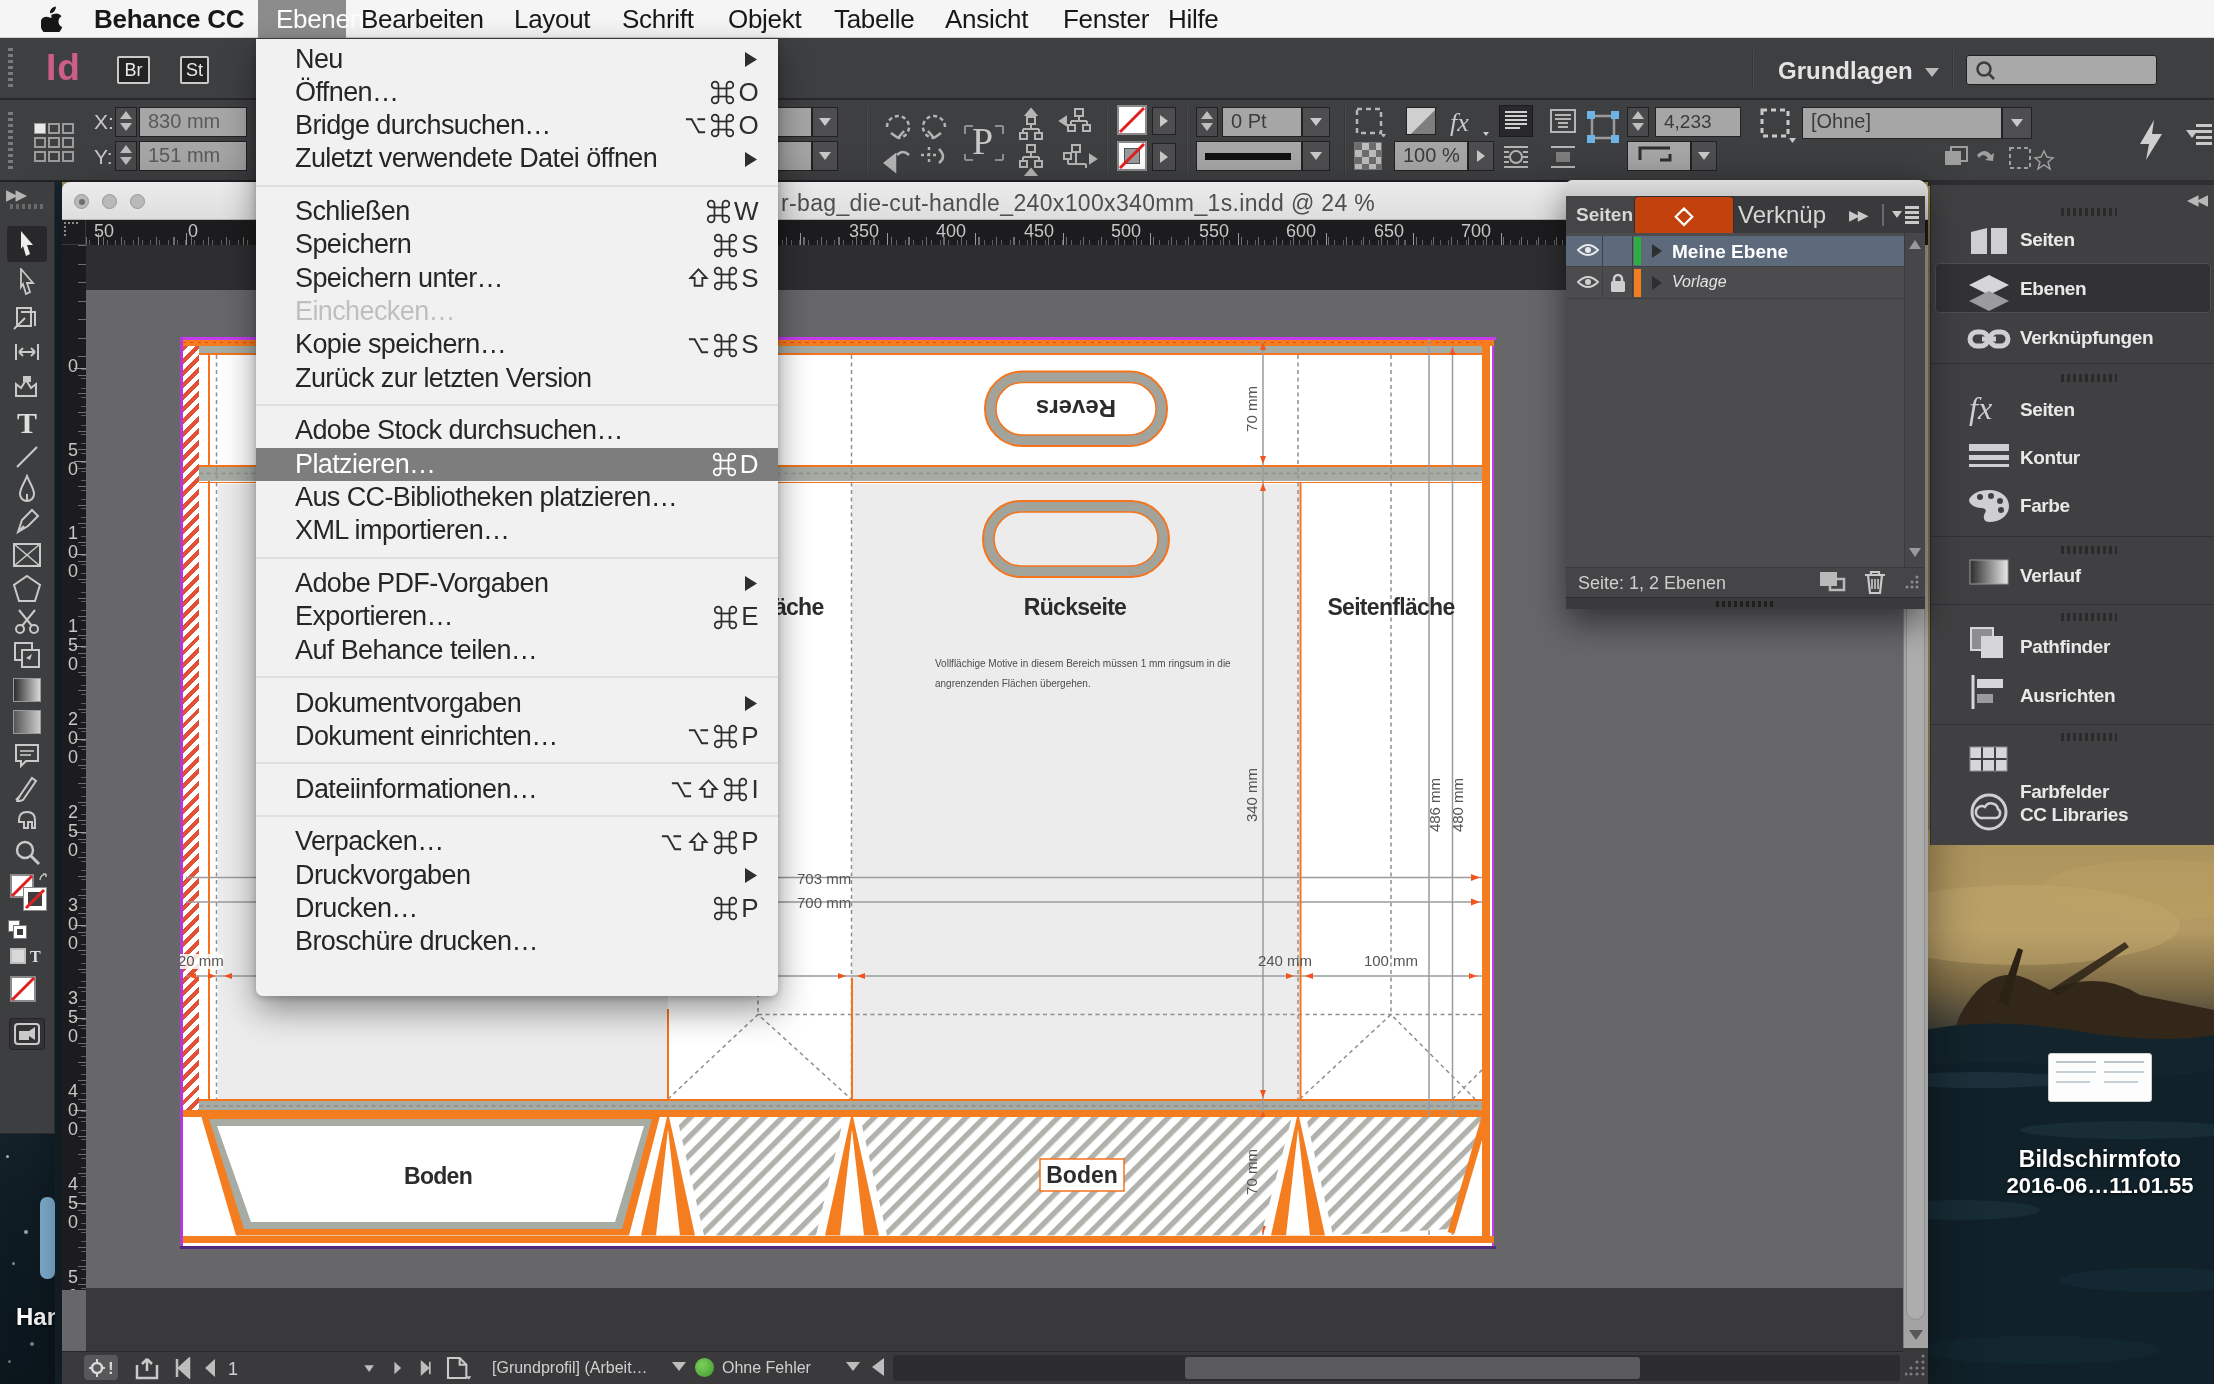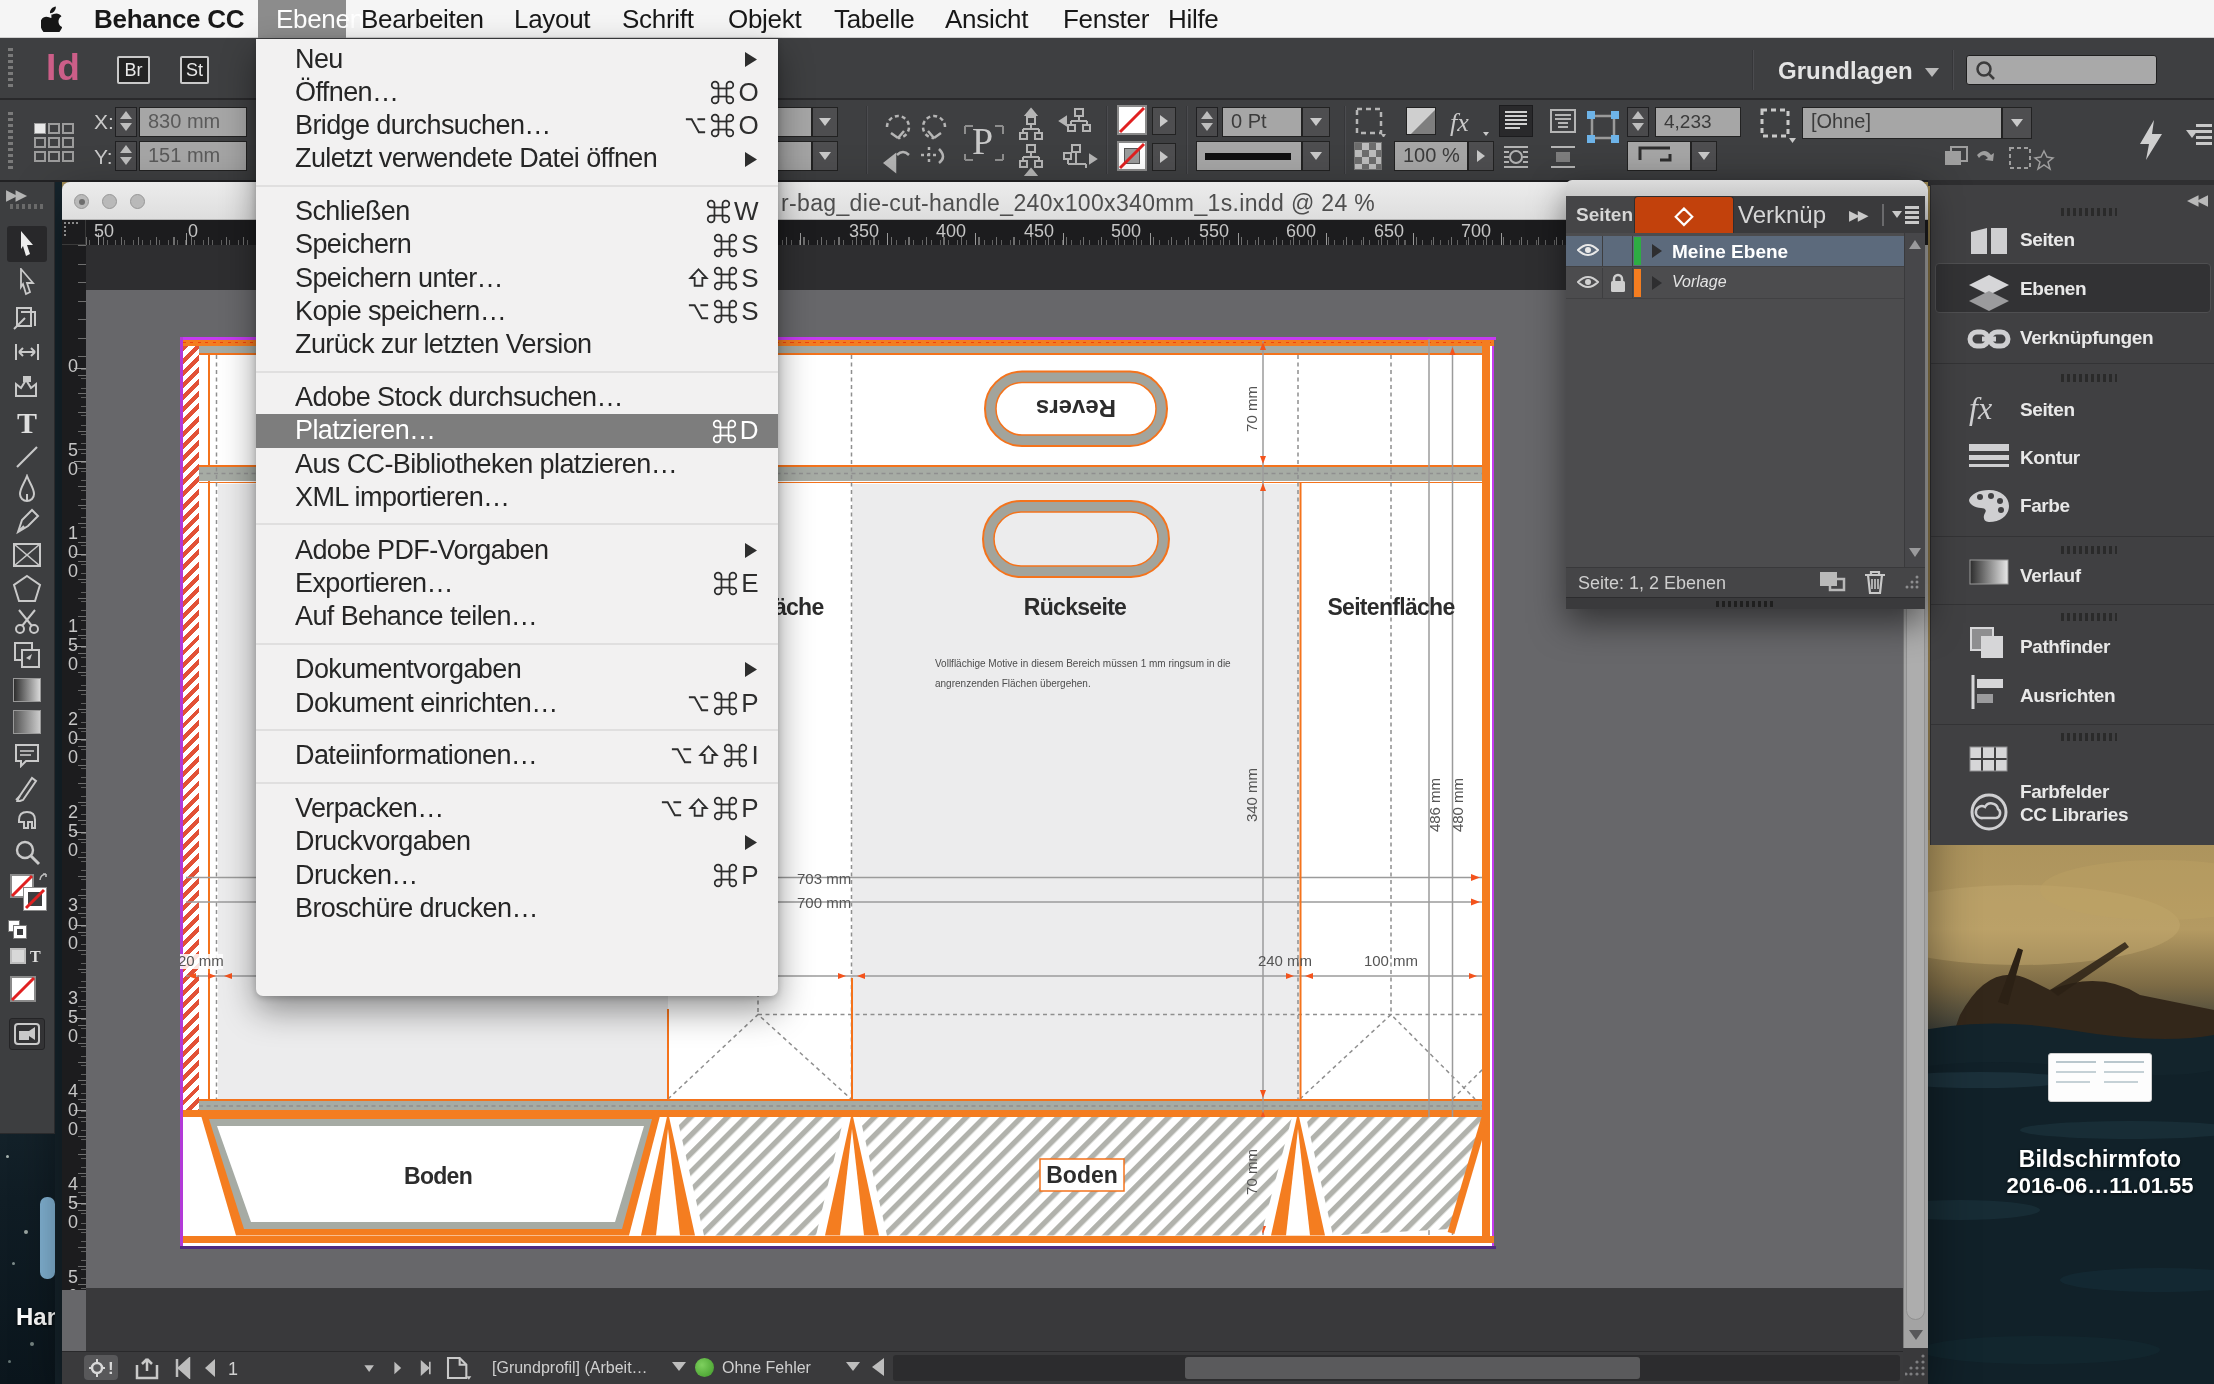--- a/index.html
+++ b/index.html
@@ -900,20 +900,21 @@
  <div class="mi">Speichern unter…<span class="sc">
         <svg class="g-shift" width="25" height="25" viewBox="0 0 26 26">
           <path d="M13 3.5 L21.5 12.5 h-4.5 v8 h-8 v-8 H4.5 Z" fill="none" stroke="#2e2e2e" stroke-width="1.9"></path>
         </svg>
         <svg class="g-cmd" width="25" height="25" viewBox="0 0 26 26">
           <path d="M8.8 8.8 V5.3 a3.5 3.5 0 1 0 -3.5 3.5 Z M8.8 17.2 H5.3 a3.5 3.5 0 1 0 3.5 3.5 Z M17.2 8.8 h3.5 a3.5 3.5 0 1 0 -3.5 -3.5 Z M17.2 17.2 v3.5 a3.5 3.5 0 1 0 3.5 -3.5 Z" fill="none" stroke="#2e2e2e" stroke-width="1.8"></path>
           <rect x="8.8" y="8.8" width="8.4" height="8.4" fill="none" stroke="#2e2e2e" stroke-width="1.8"></rect>
         </svg>
         <span class="k" style="font-size: 26px; margin-left: 1px;">S</span>
       </span></div>
+ <div class="mi dis">Einchecken…</div>
  <div class="mi">Kopie speichern…<span class="sc">
         <svg class="g-opt" width="25" height="25" viewBox="0 0 26 26">
           <path d="M3 6.5 h6 L16.5 20 H23 M15 6.5 h8" fill="none" stroke="#2e2e2e" stroke-width="2"></path>
         </svg>
         <svg class="g-cmd" width="25" height="25" viewBox="0 0 26 26">
           <path d="M8.8 8.8 V5.3 a3.5 3.5 0 1 0 -3.5 3.5 Z M8.8 17.2 H5.3 a3.5 3.5 0 1 0 3.5 3.5 Z M17.2 8.8 h3.5 a3.5 3.5 0 1 0 -3.5 -3.5 Z M17.2 17.2 v3.5 a3.5 3.5 0 1 0 3.5 -3.5 Z" fill="none" stroke="#2e2e2e" stroke-width="1.8"></path>
           <rect x="8.8" y="8.8" width="8.4" height="8.4" fill="none" stroke="#2e2e2e" stroke-width="1.8"></rect>
         </svg>
         <span class="k" style="font-size: 26px; margin-left: 1px;">S</span>
       </span></div>

